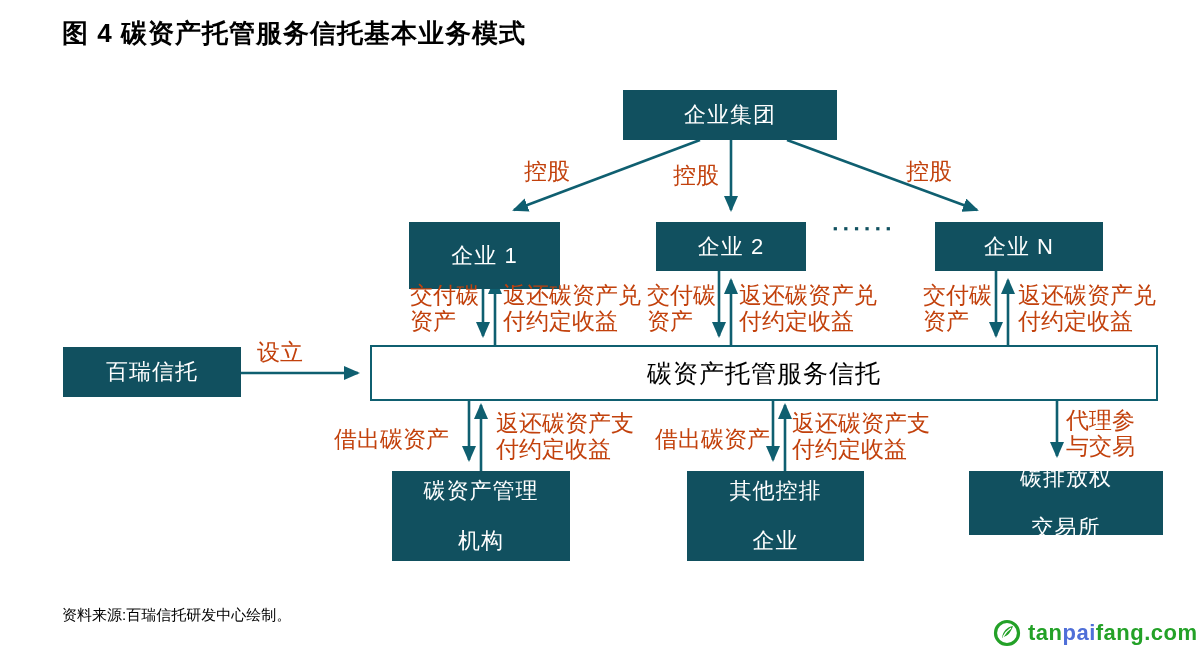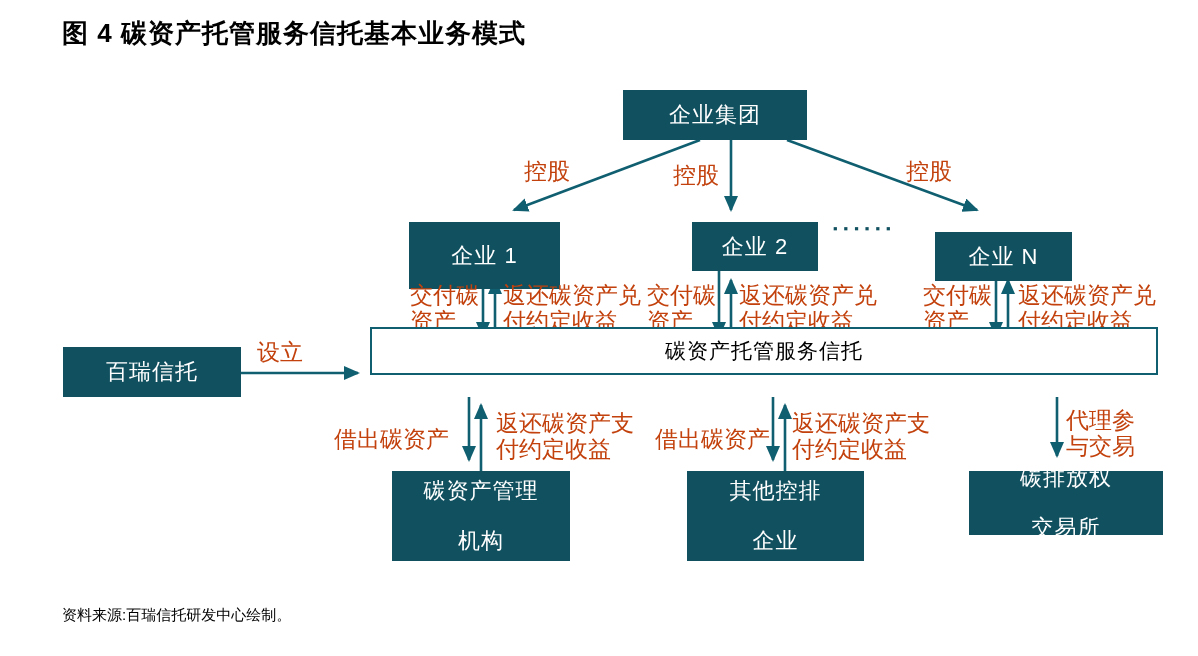--- a/index.html
+++ b/index.html
@@ -84,30 +84,30 @@
     <g>
       <line class="edge" x1="785" y1="471" x2="785" y2="405" marker-end="url(#ah)"></line>
     </g>
     <g>
       <line class="edge" x1="1057" y1="397" x2="1057" y2="456" marker-end="url(#ah)"></line>
     </g>
   </svg>
 
   <div class="abs title">图 4  碳资产托管服务信托基本业务模式</div>
 
-  <div class="abs node" style="left:623px;top:90px;width:184px;height:50px">企业集团</div>
+  <div class="abs node" style="left:623px;top:90px;width:214px;height:50px">企业集团</div>
 
   <div class="abs lbl" style="left:524px;top:158px">控股</div>
   <div class="abs lbl" style="left:673px;top:162px">控股</div>
   <div class="abs lbl" style="left:906px;top:158px">控股</div>
 
   <div class="abs node" style="left:409px;top:222px;width:151px;height:67px">企业 1</div>
-  <div class="abs node" style="left:692px;top:222px;width:126px;height:49px">企业 2</div>
+  <div class="abs node" style="left:656px;top:222px;width:150px;height:49px">企业 2</div>
   <div class="abs dots" style="left:833px;top:224px">▪▪▪▪▪▪</div>
-  <div class="abs node" style="left:935px;top:232px;width:137px;height:49px">企业 N</div>
+  <div class="abs node" style="left:935px;top:222px;width:168px;height:49px">企业 N</div>
 
   <div class="abs lbl" style="left:410px;top:282px">
     <div>交付碳</div>
     <div>资产</div>
   </div>
   <div class="abs lbl" style="left:503px;top:282px">
     <div>返还碳资产兑</div>
     <div>付约定收益</div>
   </div>
 
@@ -125,21 +125,21 @@
     <div>资产</div>
   </div>
   <div class="abs lbl" style="left:1018px;top:282px">
     <div>返还碳资产兑</div>
     <div>付约定收益</div>
   </div>
 
   <div class="abs node" style="left:63px;top:347px;width:178px;height:50px">百瑞信托</div>
   <div class="abs lbl" style="left:257px;top:339px">设立</div>
 
-  <div class="abs node outline" style="left:370px;top:327px;width:788px;height:48px;font-size:21px">碳资产托管服务信托</div>
+  <div class="abs node outline" style="left:370px;top:345px;width:788px;height:56px;font-size:25px">碳资产托管服务信托</div>
 
   <div class="abs lbl" style="left:334px;top:426px">借出碳资产</div>
   <div class="abs lbl" style="left:496px;top:410px">
     <div>返还碳资产支</div>
     <div>付约定收益</div>
   </div>
 
   <div class="abs lbl" style="left:655px;top:426px">借出碳资产</div>
   <div class="abs lbl" style="left:792px;top:410px">
     <div>返还碳资产支</div>
@@ -159,14 +159,24 @@
     <div>其他控排</div>
     <div>企业</div>
   </div>
   <div class="abs node twoline" style="left:969px;top:471px;width:194px;height:64px">
     <div>碳排放权</div>
     <div>交易所</div>
   </div>
 
   <div class="abs source">资料来源:百瑞信托研发中心绘制。</div>
 
+  <div class="abs logo">
+    <svg width="28" height="28" viewBox="0 0 28 28">
+      <circle cx="14" cy="14" r="11.5" fill="#ffffff" stroke="#23a127" stroke-width="3.2"></circle>
+      <path d="M9 19 C10 12, 14 8, 20 7 C18 13, 15 17, 10 18 Z" fill="#23a127"></path>
+      <path d="M10 18 C12 14, 15 11, 18 9" stroke="#ffffff" stroke-width="1.2" fill="none"></path>
+    </svg>
+    <div class="logo-text">
+      <span class="g">tan</span><span class="b">pai</span><span class="g">fang.com</span>
+    </div>
+  </div>
 
 </div>
 
 </body></html>

